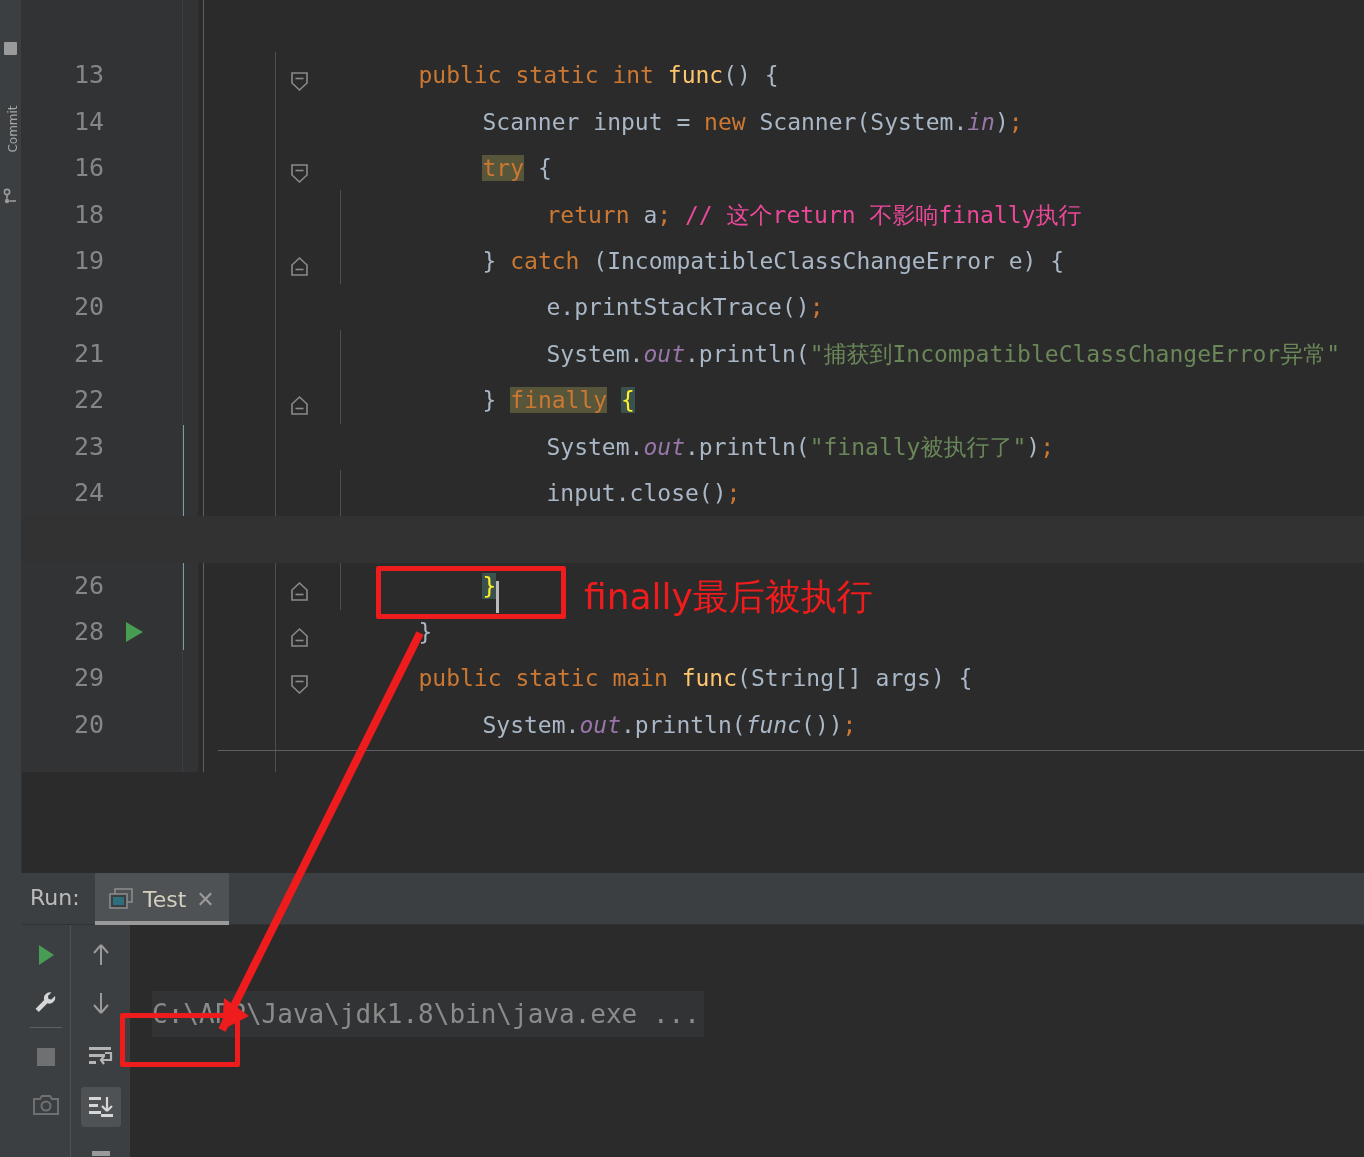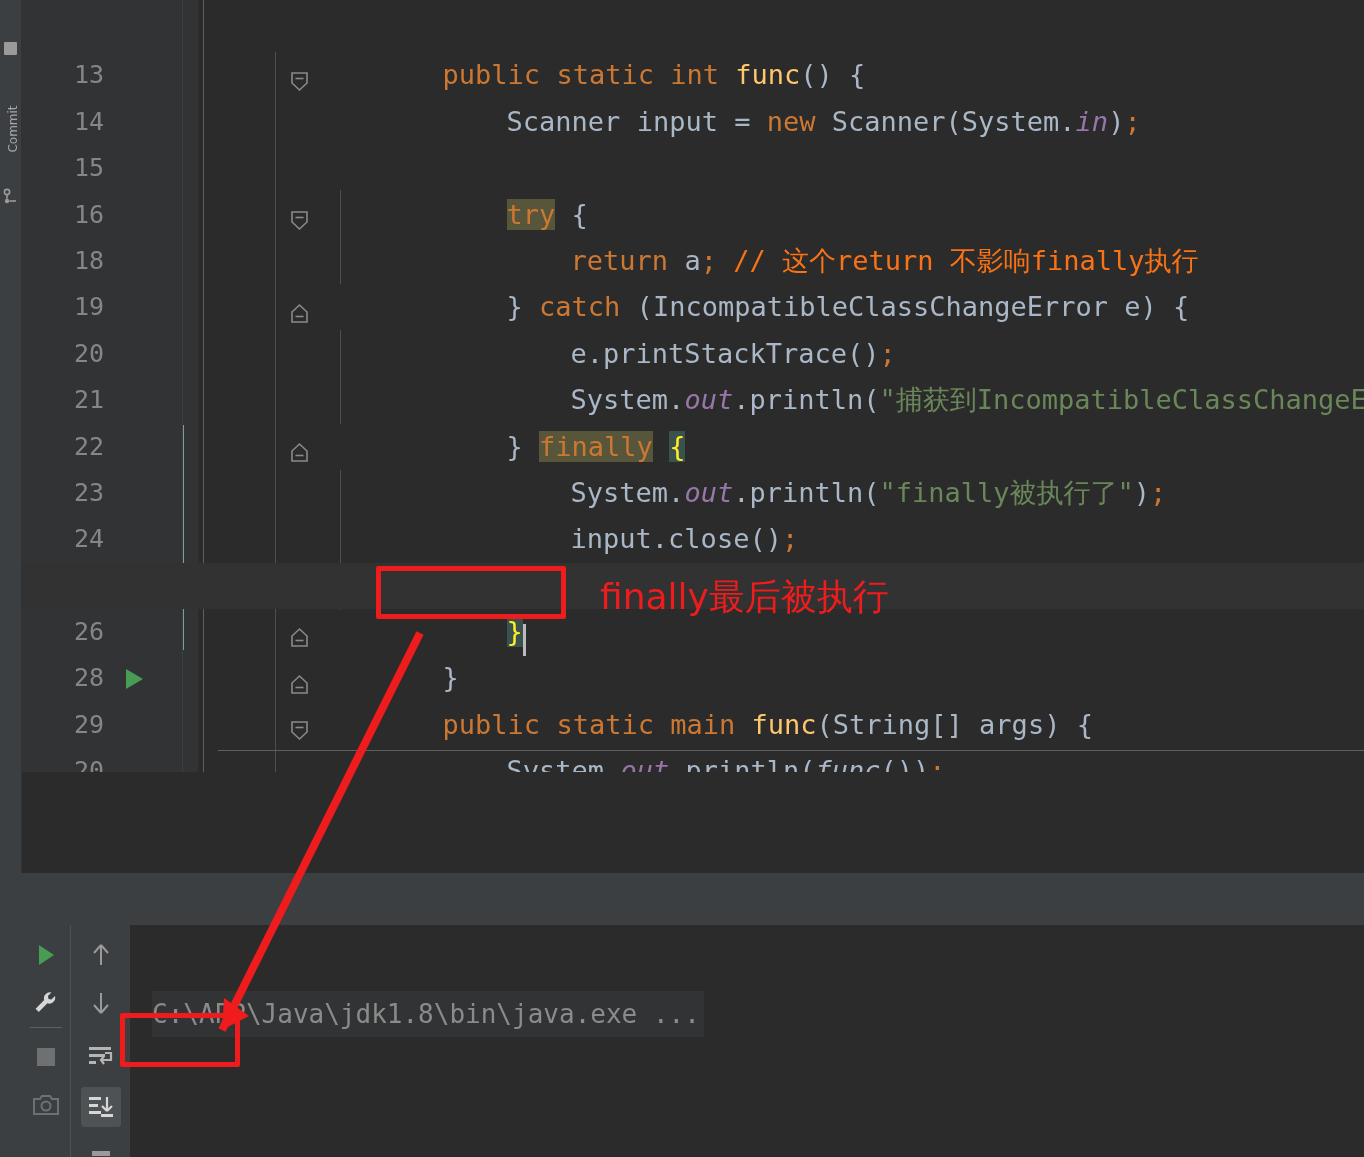--- a/index.html
+++ b/index.html
@@ -73,38 +73,38 @@
   .foldbar {
     position: absolute; left: 181px; top: 0; width: 1px; height: 100%;
     background: #5c6060;
   }
   .fold {
     position: absolute; left: 170px; top: 50%; margin-top: -11px;
     width: 23px; height: 22px;
   }
   .code {
     position: absolute; left: 196px; top: 0; right: 0;
-    color: #a9b7c6; font-size: 27px;
+    color: #a9b7c6; font-size: 23px;
     font-family: "DejaVu Sans Mono", monospace;
     letter-spacing: 0px;
   }
   .indent-guide {
     position: absolute; width: 1px; background: #4b5052;
   }
   .indent-guide.active { background: #7a9e9f; }
   .method-sep {
     position: absolute; left: 196px; right: 0; height: 1px; background: #5c6060;
   }
 
   
   .kw   { color: #cc7832; }
   .cls  { color: #a9b7c6; }
   .num  { color: #6897bb; }
   .str  { color: #6a8759; }
-  .cmt  { color: #f97316; }
+  .cmt  { color: #ec4899; }
   .fld  { color: #9876aa; font-style: italic; }
   .mth  { color: #ffc66d; }
   .mthi { color: #a9b7c6; font-style: italic; }
   .punc { color: #a9b7c6; }
   .hl   { background: #57553a; }
   .brc  { background: #3b514d; color: #ffef28; }
   .caret-after { position: relative; }
   .caret-after::after {
     content: ""; position: absolute; right: -3px; top: 8px;
     width: 3px; height: 32px; background: #bbbbbb;
@@ -237,23 +237,20 @@
         </span>
       </div>
 
       <div class="row">
         <span class="lnum">14</span>
         <span class="code" style="left:322px">
           <span class="cls">Scanner</span><span class="punc"> </span><span class="cls">input</span><span class="punc"> = </span><span class="kw">new</span><span class="punc"> </span><span class="cls">Scanner</span><span class="punc">(</span><span class="cls">System</span><span class="punc">.</span><span class="fld">in</span><span class="punc">)</span><span class="kw">;</span>
         </span>
       </div>
 
-      <div class="row">
-        <span class="lnum">15</span>
-      </div>
 
       <div class="row">
         <span class="lnum">16</span>
         <span class="fold">
           <svg width="23" height="22" viewBox="0 0 23 22">
               <path d="M4 2 H19 V12 L11.5 19 L4 12 Z" fill="none" stroke="#8a8a8a" stroke-width="1.6"></path>
               <path d="M7.5 7.5 H15.5" stroke="#8a8a8a" stroke-width="1.6"></path>
             </svg>
         </span>
         <span class="code" style="left:322px">
@@ -386,20 +383,34 @@
         <span class="code" style="left:258px">
           
         </span>
       </div>
 
     </div>
   </div>
 
   <div class="runpanel">
 
+    <div class="run-header">
+      <span class="run-label">Run:</span>
+      <div class="run-tab">
+        <span class="tab-icon">
+          <svg width="24" height="22" viewBox="0 0 24 22">
+            <rect x="6" y="1" width="17" height="13" fill="none" stroke="#8a8a8a" stroke-width="1.6"></rect>
+            <rect x="1" y="6" width="17" height="14" fill="#3c3f41" stroke="#8a8a8a" stroke-width="1.6"></rect>
+            <rect x="4" y="9" width="11" height="8" fill="#2d6f7c"></rect>
+          </svg>
+        </span>
+        <span class="tab-text">Test</span>
+        <span class="tab-close">✕</span>
+      </div>
+    </div>
 
     <div class="console-toolbar-a">
       <div class="ctb-item" style="top:10px">
         <svg width="26" height="26" viewBox="0 0 26 26">
             <path d="M6 3 L21 13 L6 23 Z" fill="#499c54"></path>
           </svg>
       </div>
       <div class="ctb-item" style="top:58px">
         <svg width="26" height="26" viewBox="0 0 26 26">
           <path d="M18.5 2.5a6 6 0 0 0-7.3 7.6L2.6 18.7l3.2 3.2 8.6-8.6a6 6 0 0 0 7.6-7.3l-3.6 3.6-2.9-.6-.6-2.9z" fill="#d6d6d6"></path>
@@ -457,21 +468,21 @@
     <div class="console">
       <div class="cline"><span class="cline sys">C:\APP\Java\jdk1.8\bin\java.exe ...</span></div>
       
       
       
     </div>
   </div>
 
   <div class="anno-box" style="left:376px; top:566px; width:190px; height:53px;"></div>
 
-  <div class="anno-text" style="left:584px; top:573px;margin-left:16px;">finally最后被执行</div>
+  <div class="anno-text" style="left:584px; top:573px;">finally最后被执行</div>
 
   <div class="anno-box" style="left:120px; top:1013px; width:120px; height:54px;"></div>
 
   <svg class="anno-svg" width="1364" height="1157">
     <line x1="420" y1="633" x2="222" y2="1030" stroke="#ee1c1c" stroke-width="8"></line>
     <polygon points="222,1030 224,998 249,1016" fill="#ee1c1c"></polygon>
   </svg>
 
 </div>
 

